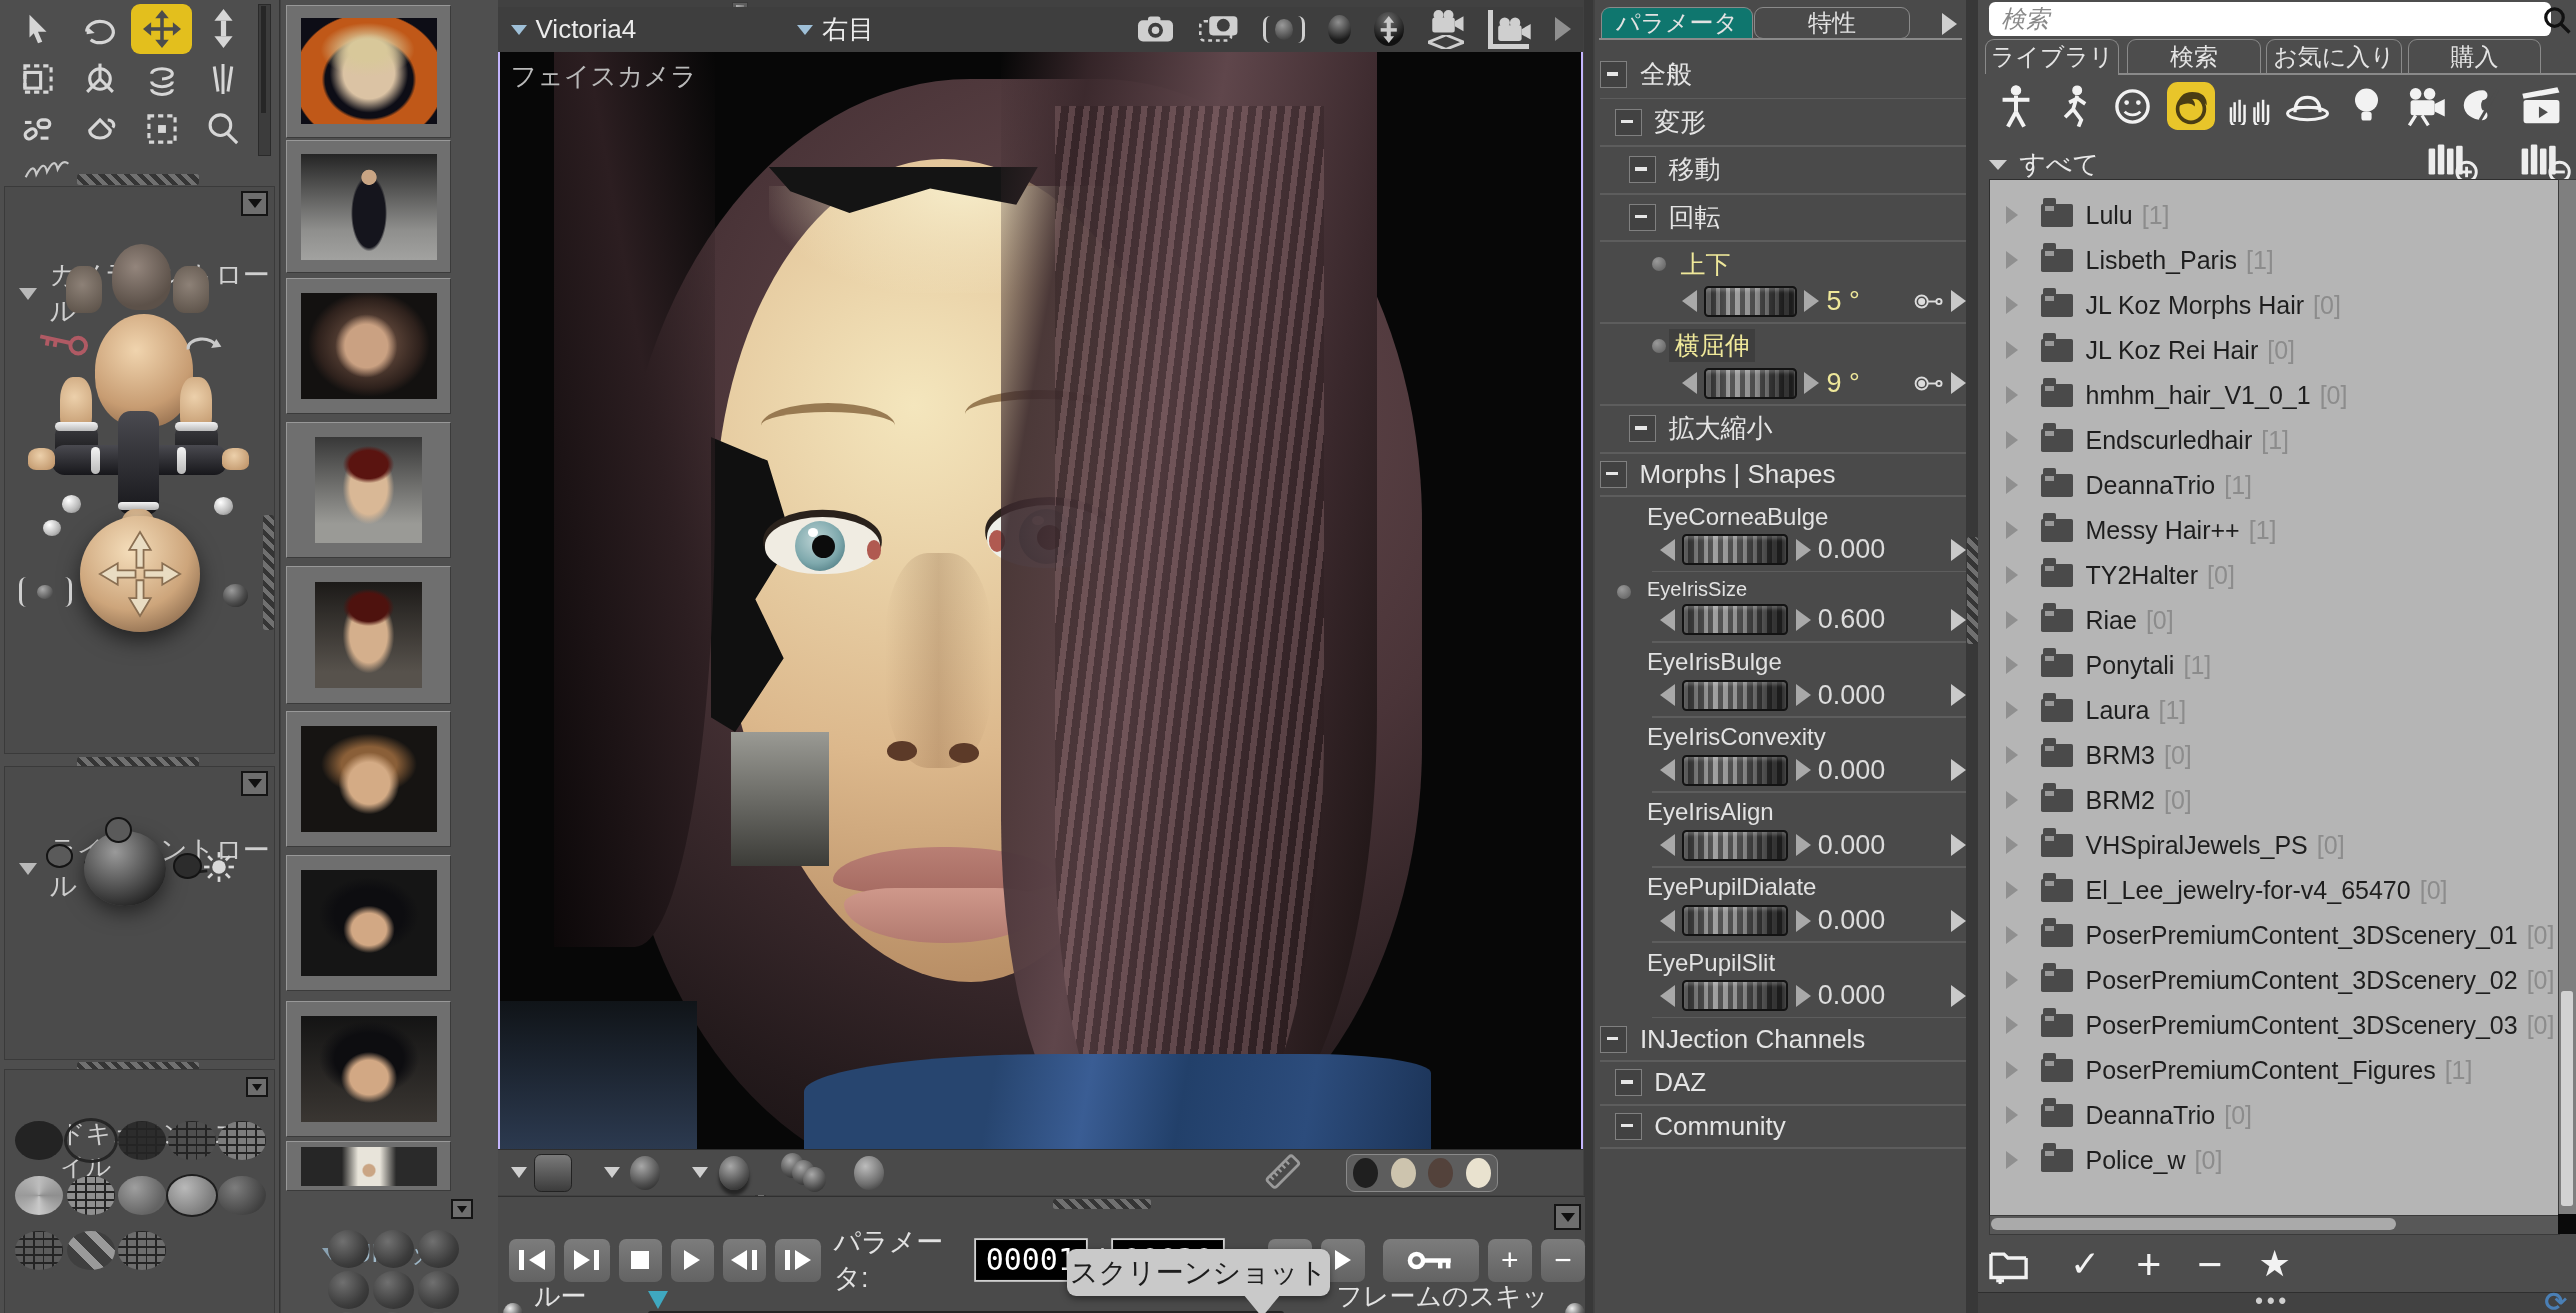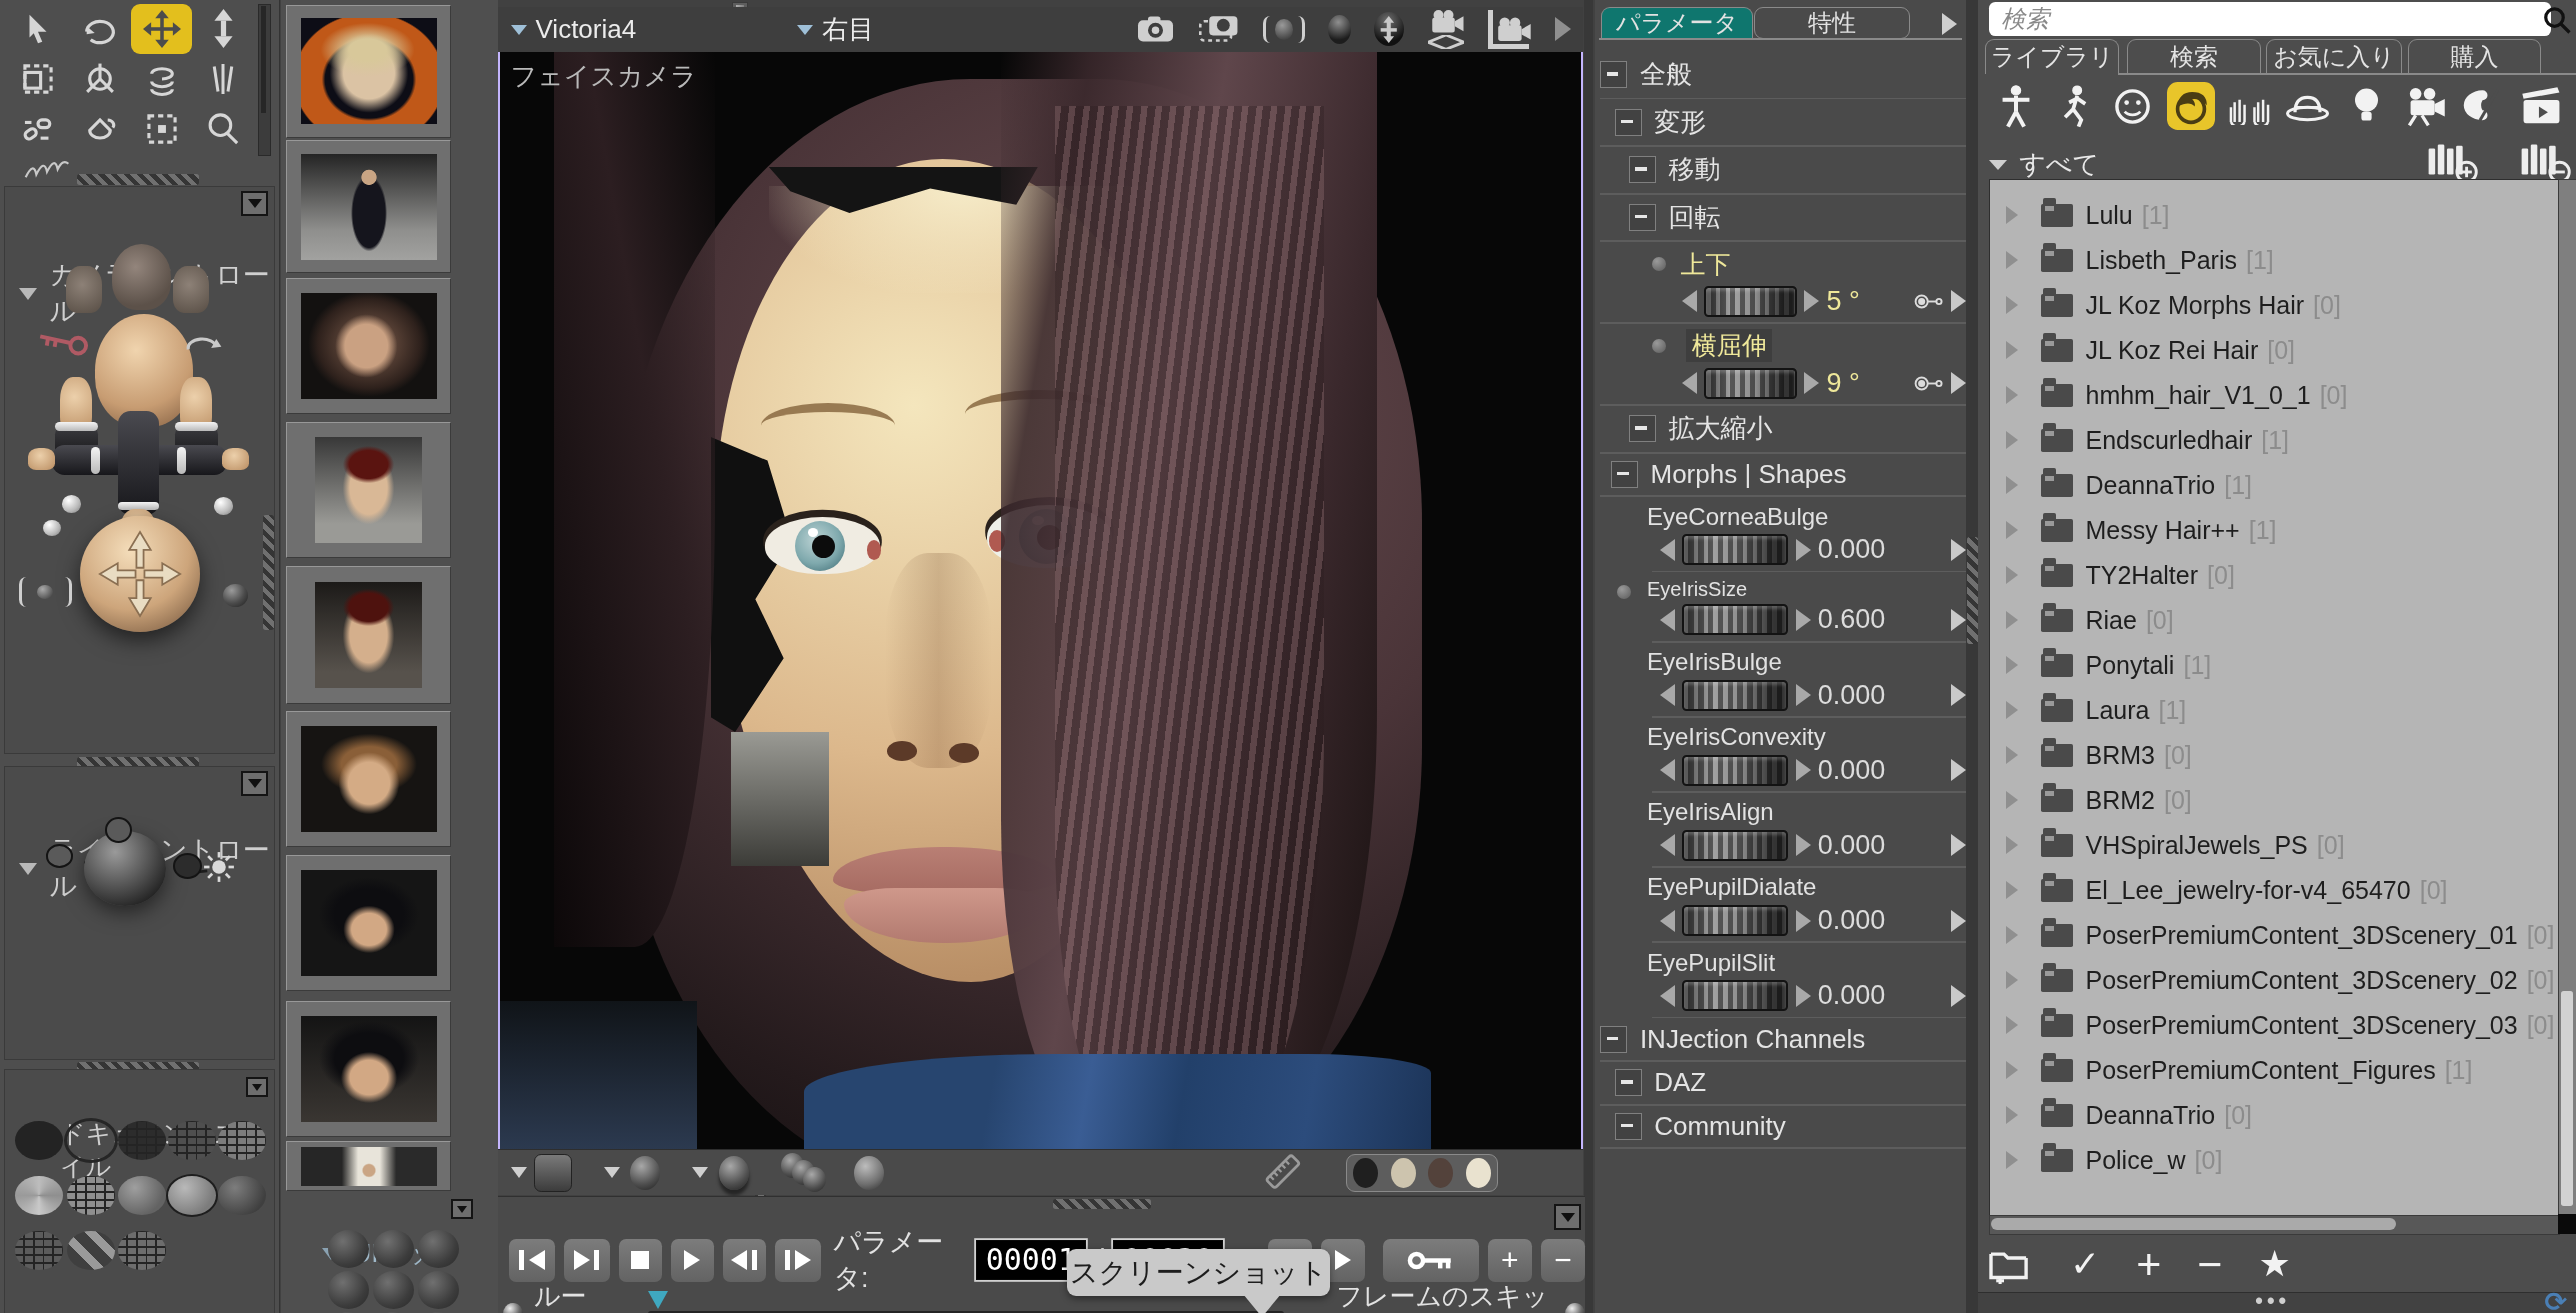--- a/index.html
+++ b/index.html
@@ -652,21 +652,21 @@
               <line x1="17" y1="10" x2="27" y2="10"></line>
               <circle cx="30" cy="10" r="3"></circle>
             </g>
           </svg>
         <div class="dtri-r" style="border-left-color:#c9c9c9"></div>
       </div>
     </div>
     <div class="psep"></div>
 
     <div style="padding-left:57px">
-      <div style="display:flex;align-items:center;gap:20px">
+      <div style="display:flex;align-items:center;gap:3px">
         <div class="pdot"></div>
         <span class="yellow" style="font-size:25px;background:#3e3e3e;padding:0 5.4px">横屈伸</span>
       </div>
       <div class="dial-row" style="margin:5.4px 0 3.6px 30px">
         <div class="dtri-l"></div>
         <div class="dtrack"></div>
         <div class="dtri-r"></div>
         <span class="pval yellow">9 °</span>
         <svg width="47" height="27" viewBox="0 0 36 20">
             <g stroke="#dcdcdc" stroke-width="2.2" fill="none">
@@ -678,21 +678,21 @@
           </svg>
         <div class="dtri-r" style="border-left-color:#c9c9c9"></div>
       </div>
     </div>
     <div class="psep"></div>
     <div class="psec" style="margin-left:34px">
         <div class="mbox"></div>
         <span>拡大縮小</span>
       </div>
     <div class="psep"></div>
-    <div class="psec" style="margin-left:16px">
+    <div class="psec" style="margin-left:5px">
         <div class="mbox"></div>
         <span>Morphs | Shapes</span>
       </div>
     <div class="psep"></div>
 
     <div style="padding-left:52px">
       <span style="font-size:24px;color:#e2e2e2">EyeCorneaBulge</span>
       <div class="dial-row" style="margin:3.6px 0 5.4px 12.5px">
         <div class="dtri-l"></div>
           <div class="dtrack"></div>

